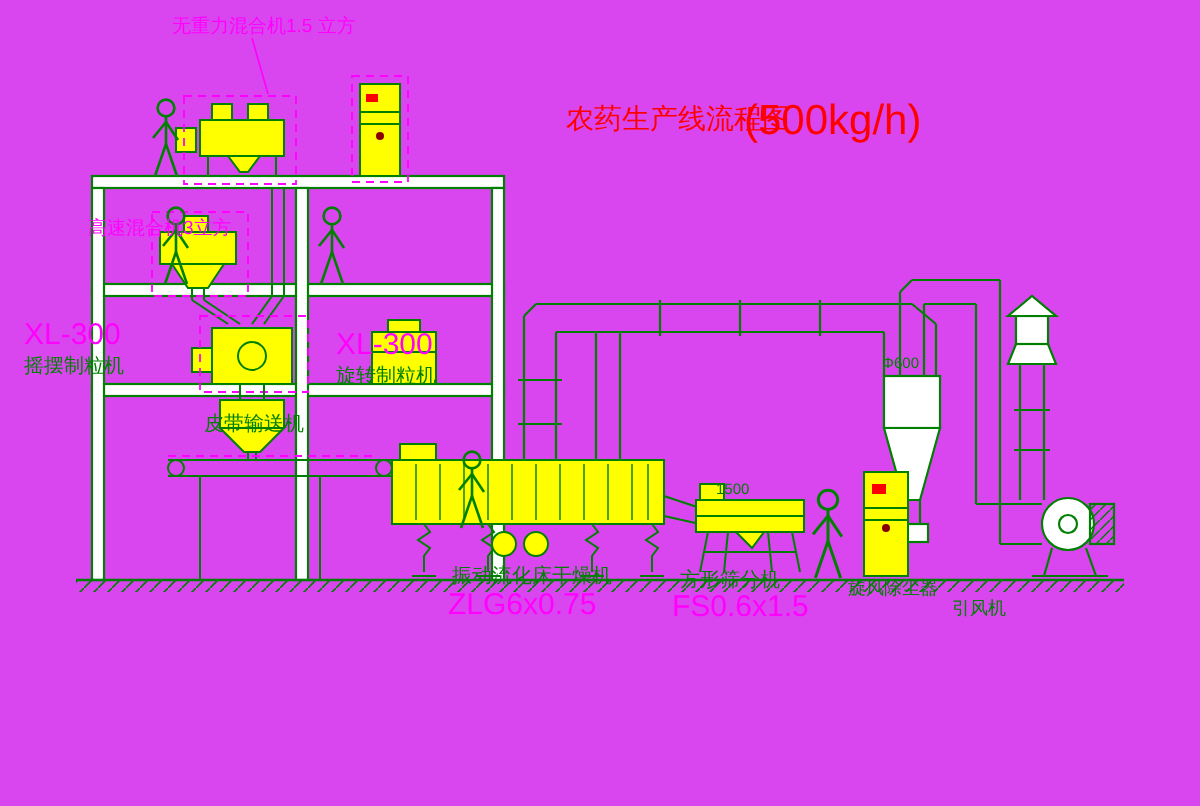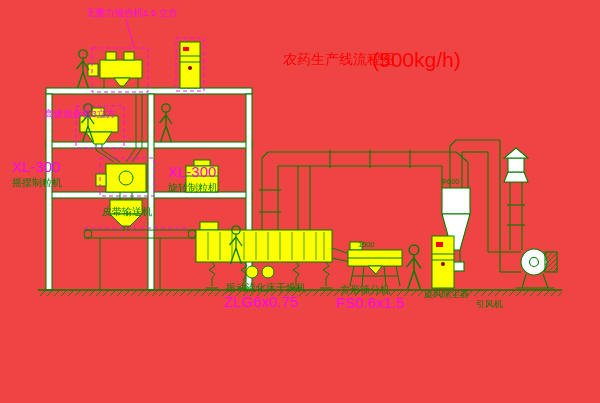--- a/index.html
+++ b/index.html
@@ -1,19 +1,19 @@
 <!DOCTYPE html>
 <html><head>
 <meta charset="utf-8">
 <style>
   html,body{margin:0;padding:0;background:#ffffff;}
   .canvas{
     position:relative;
     width:600px;height:403px;
-    background:#ef4444;
+    background:#d946ef;
     overflow:hidden;
     font-family:"Liberation Sans", sans-serif;
   }
   svg{display:block;}
   svg text{font-family:"Liberation Sans", sans-serif;}
 </style>
 </head>
 <body>
 
 <div class="canvas">

